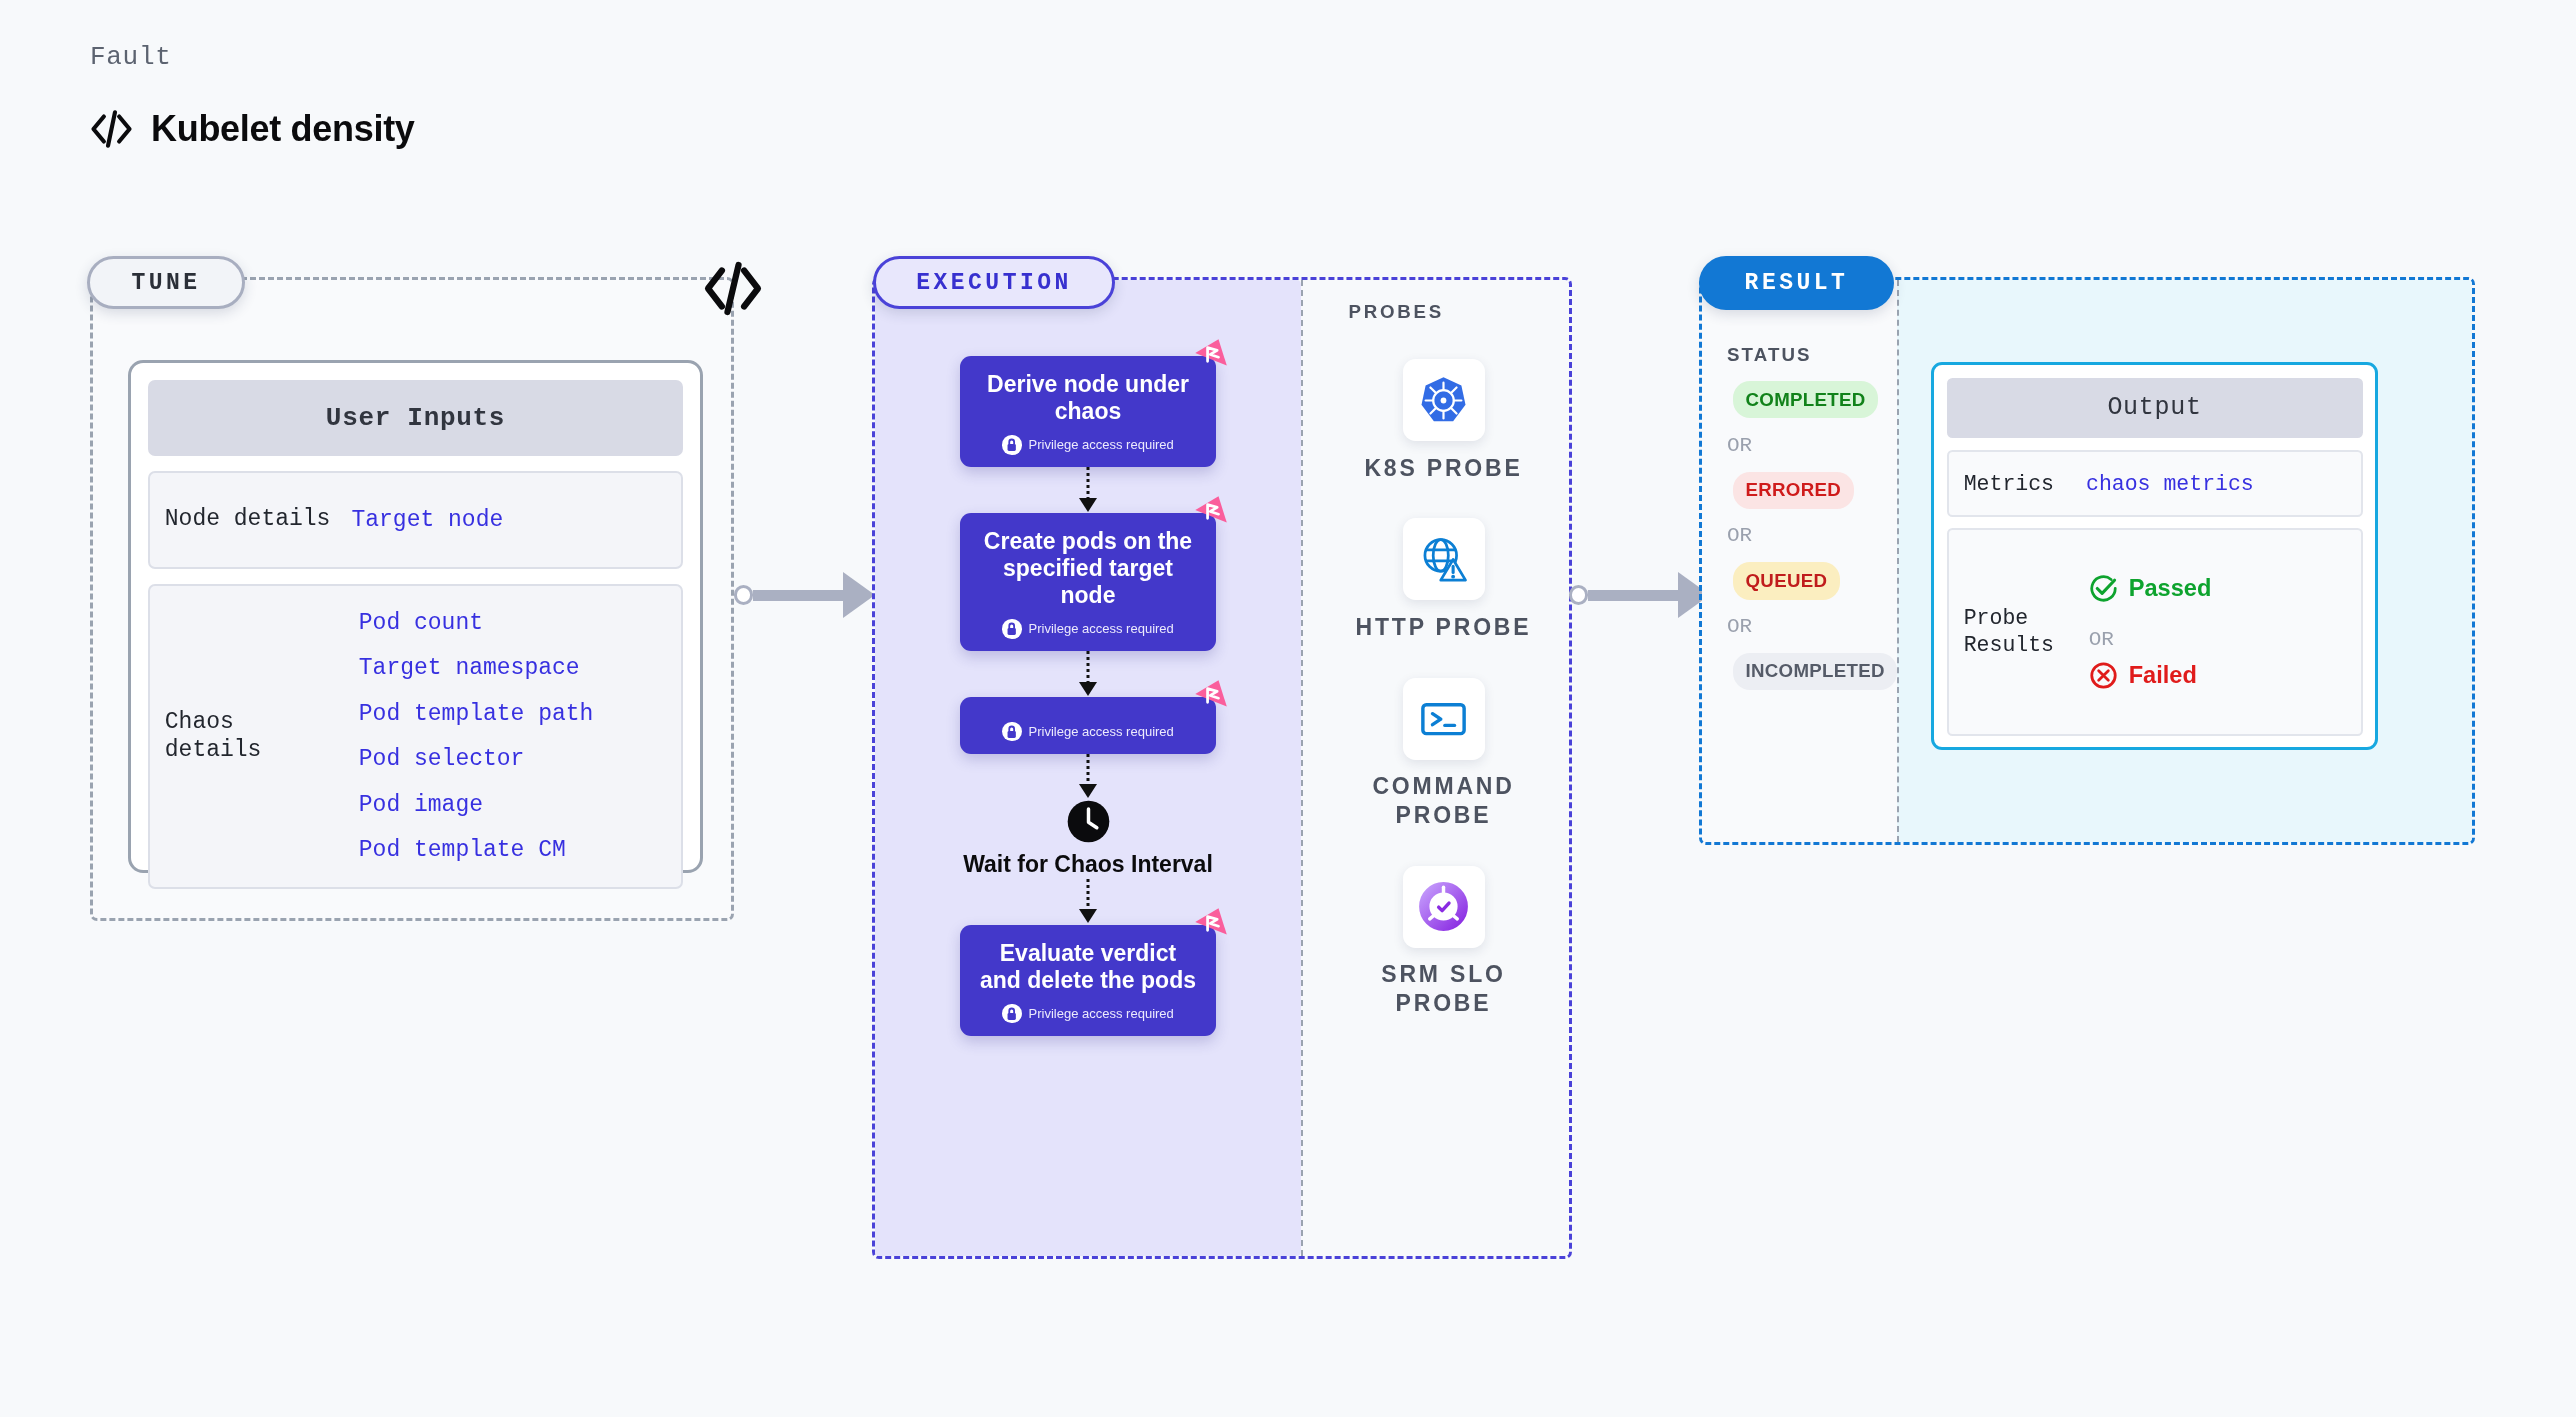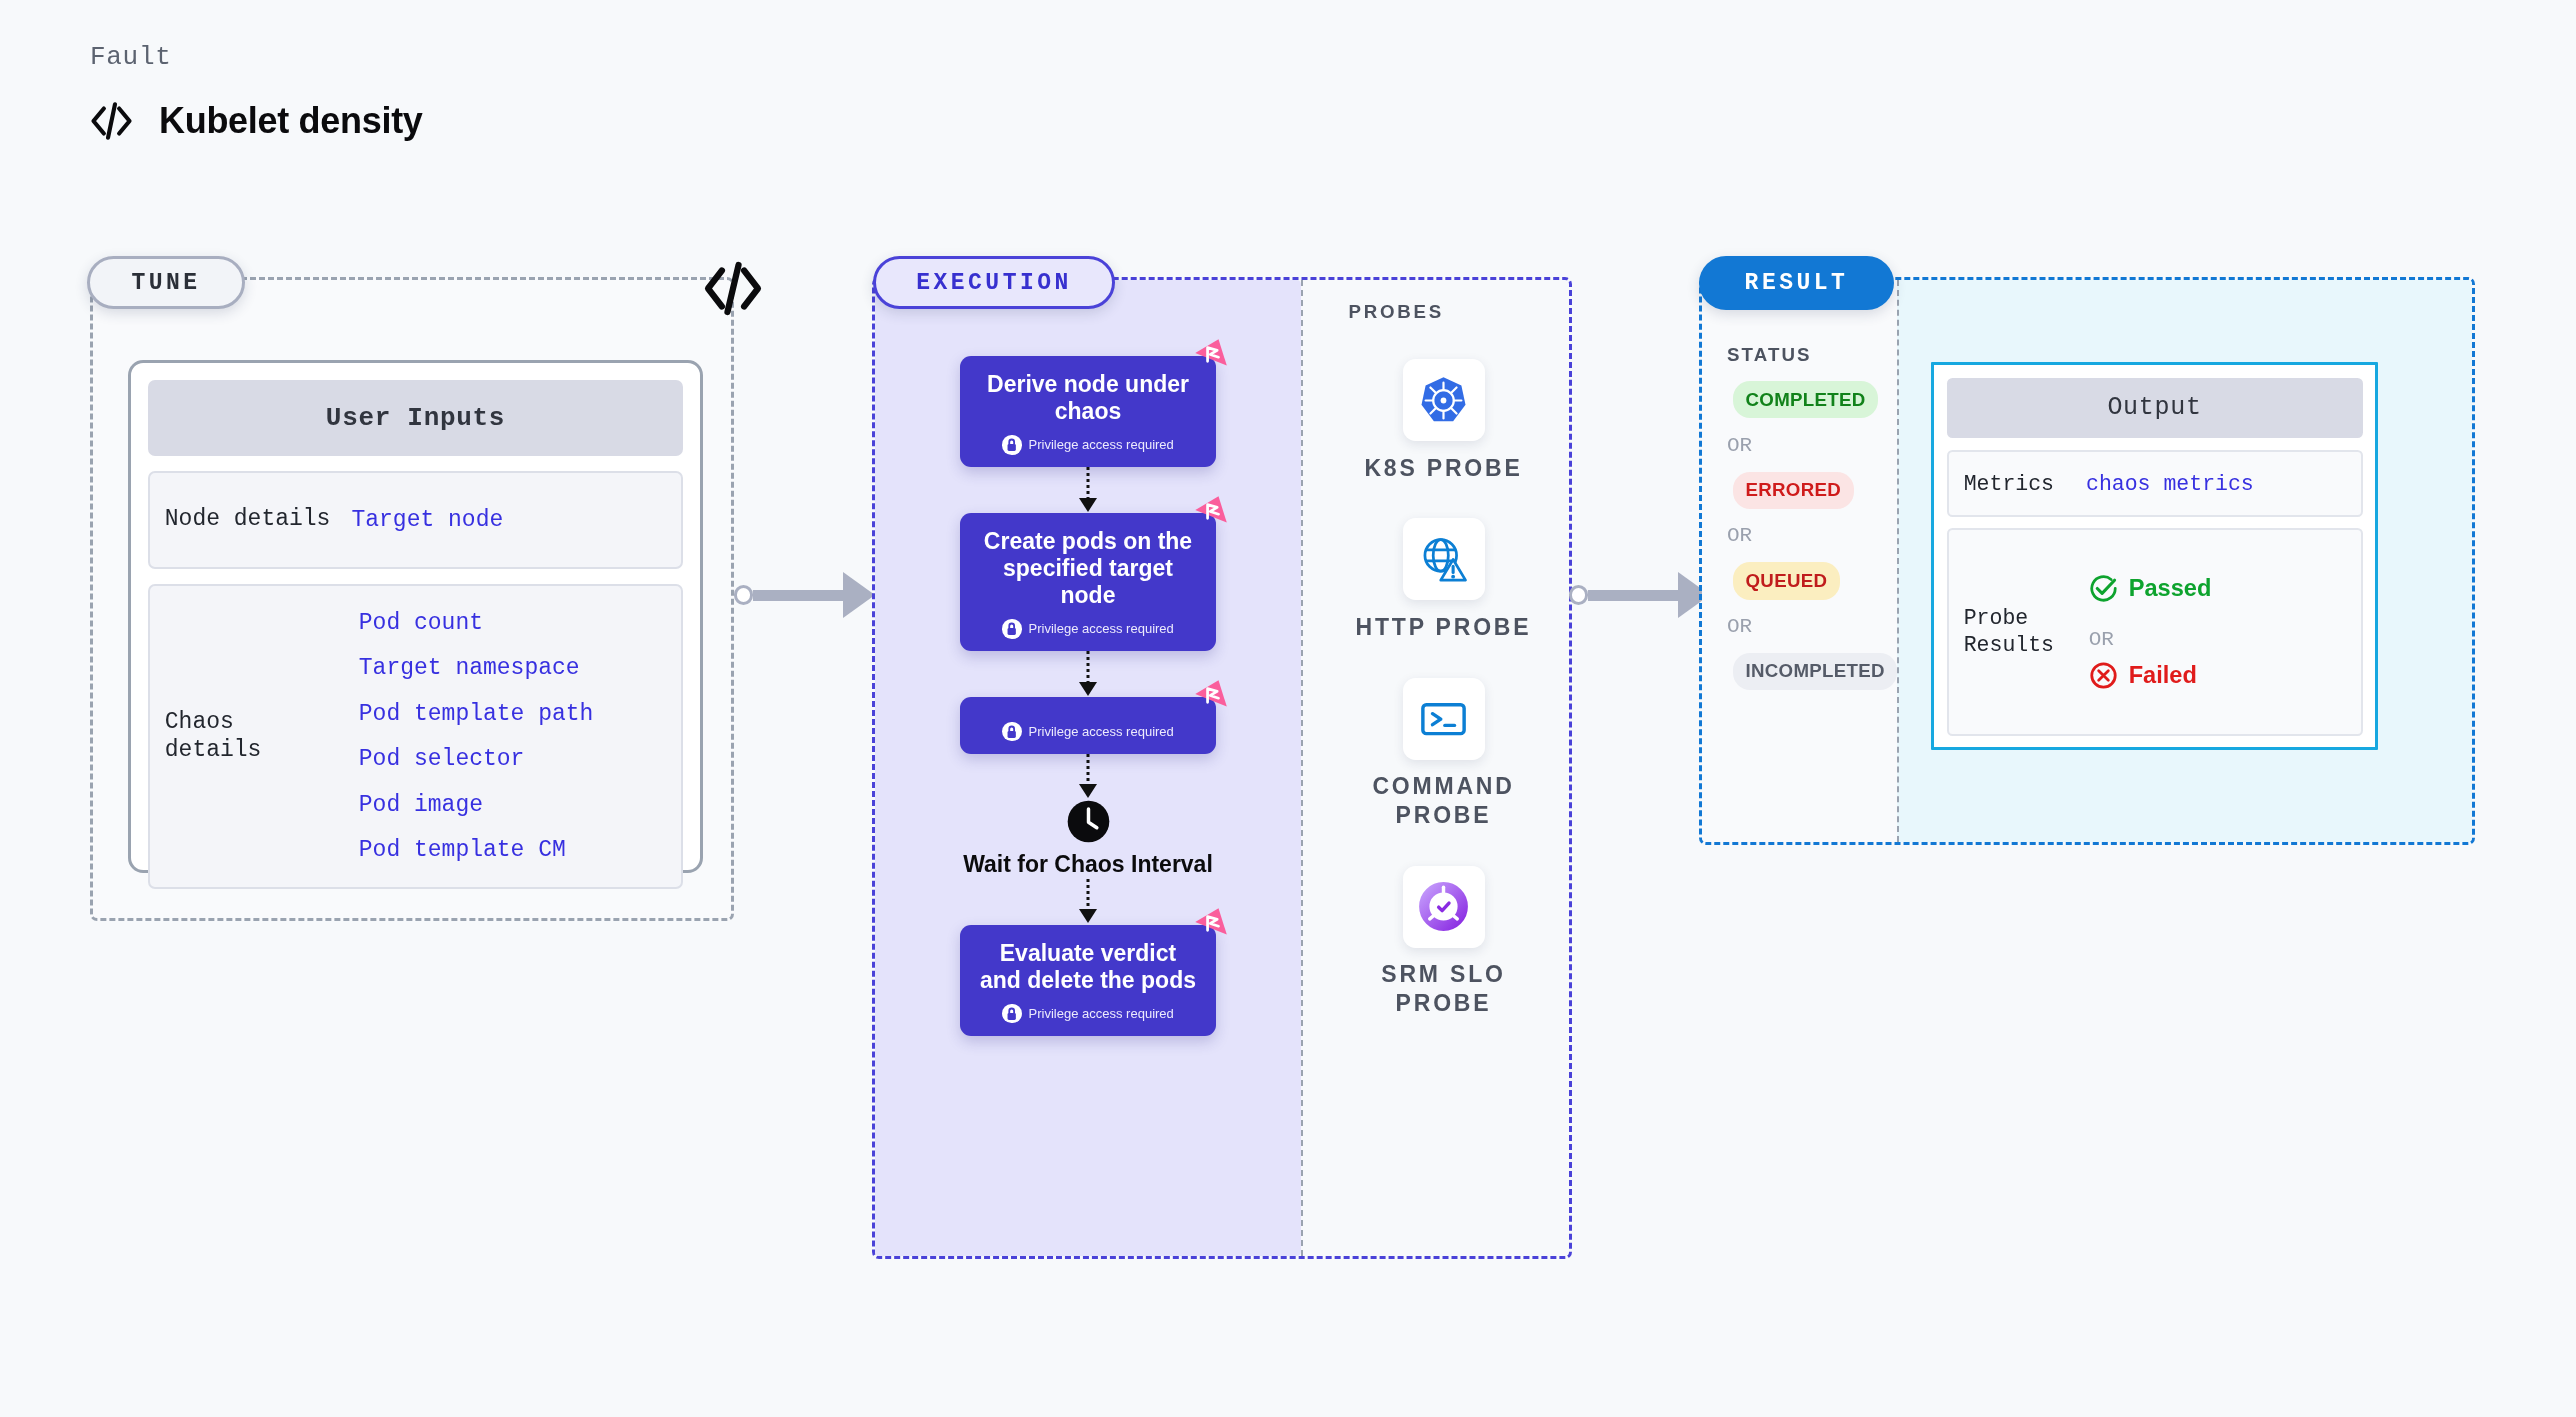--- a/index.html
+++ b/index.html
@@ -10,21 +10,21 @@
     position: relative;
     overflow: hidden;
   }
 
   
   #header { position: absolute; left: 90px; top: 42px; }
   #fault-label {
     font-family: "Liberation Mono", monospace;
     font-size: 26px; color: #5c6370; letter-spacing: 0.7px;
   }
-  #title-row { display: flex; align-items: center; gap: 26px; margin-top: 28px; }
+  #title-row { display: flex; align-items: center; gap: 18px; margin-top: 36px; }
   #code-icon-title { width: 43px; height: 42px; }
   #page-title { font-size: 36px; font-weight: bold; color: #0b0b0d; letter-spacing: -0.3px; }
 
   
   .panel { position: absolute; }
   .panel-badge {
     position: absolute; z-index: 5;
     display: flex; align-items: center; justify-content: center;
     border-radius: 692px;
     font-family: "Liberation Mono", monospace;
@@ -133,21 +133,21 @@
     background: #1278d4; border: none; color: #ffffff; font-size: 23px; }
 
   #status-col { position: absolute; left: 25px; top: 64px; width: 170px; }
   #status-title { font-size: 18.7px; letter-spacing: 2.1px; color: #4d5360; font-weight: bold; }
   .status-badge { display: inline-block; margin-top: 15.2px; padding: 7.6px 12.5px;
     border-radius: 17px; font-size: 18.7px; font-weight: bold; letter-spacing: 0.3px; margin-left: 6px; }
   .or-text { margin-top: 15.2px; font-size: 21px; color: #9aa0ad;
     font-family: "Liberation Mono", monospace; }
 
   #output-card { position: absolute; left: 229px; top: 82px; width: 447px; height: 388px;
-    background: #ffffff; border: 3.5px solid #17a8e0; border-radius: 1px; padding: 12.5px; }
+    background: #ffffff; border: 3.5px solid #17a8e0; border-radius: 11px; padding: 12.5px; }
   #output-header { height: 60px; background: #d8dae5; border-radius: 5.5px;
     display: flex; align-items: center; justify-content: center;
     font-family: "Liberation Mono", monospace; font-size: 25px;
     color: #31353f; letter-spacing: 0.7px; }
   #metrics-row { margin-top: 12.5px; height: 67px; background: #f9fafc;
     border: 2.1px solid #e2e5ec; border-radius: 5.5px; display: flex;
     align-items: center; padding: 0 15.2px; font-family: "Liberation Mono", monospace; }
   #metrics-key { font-size: 21.5px; color: #22262e; }
   #metrics-val { margin-left: 32px; font-size: 21.5px; color: #3730e0; }
   #probe-results-row { margin-top: 11px; height: 208px; background: #f9fafc;

